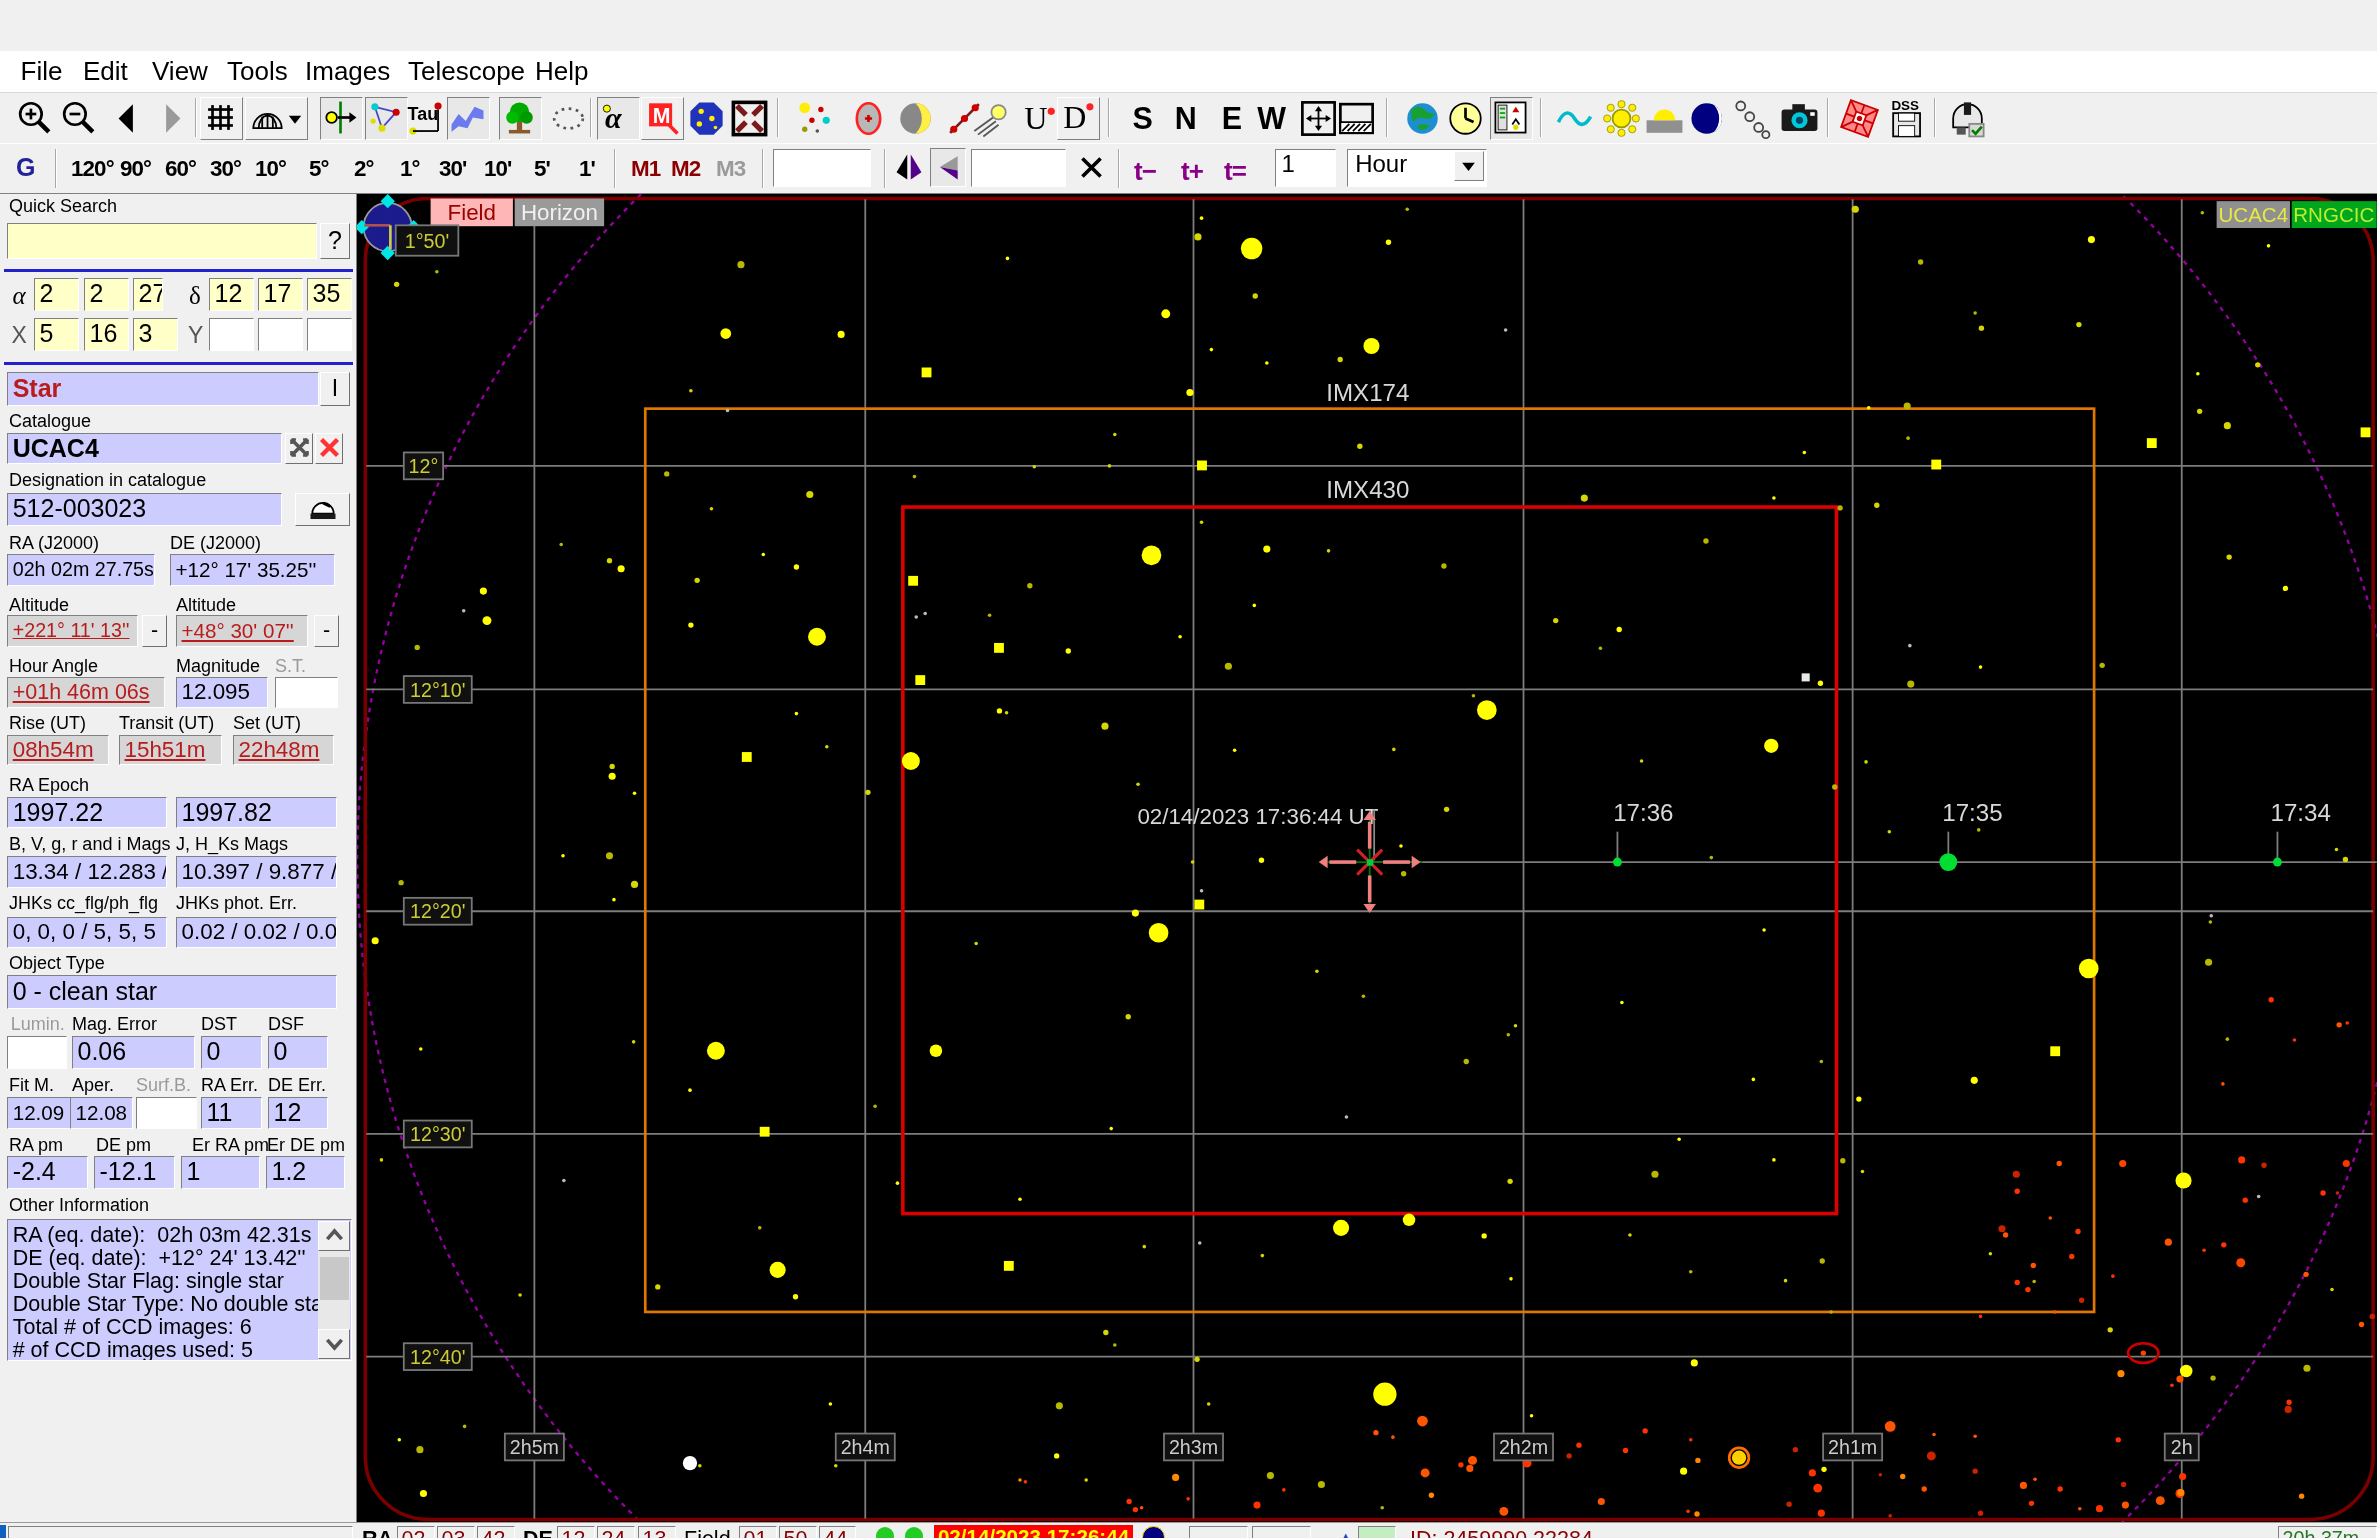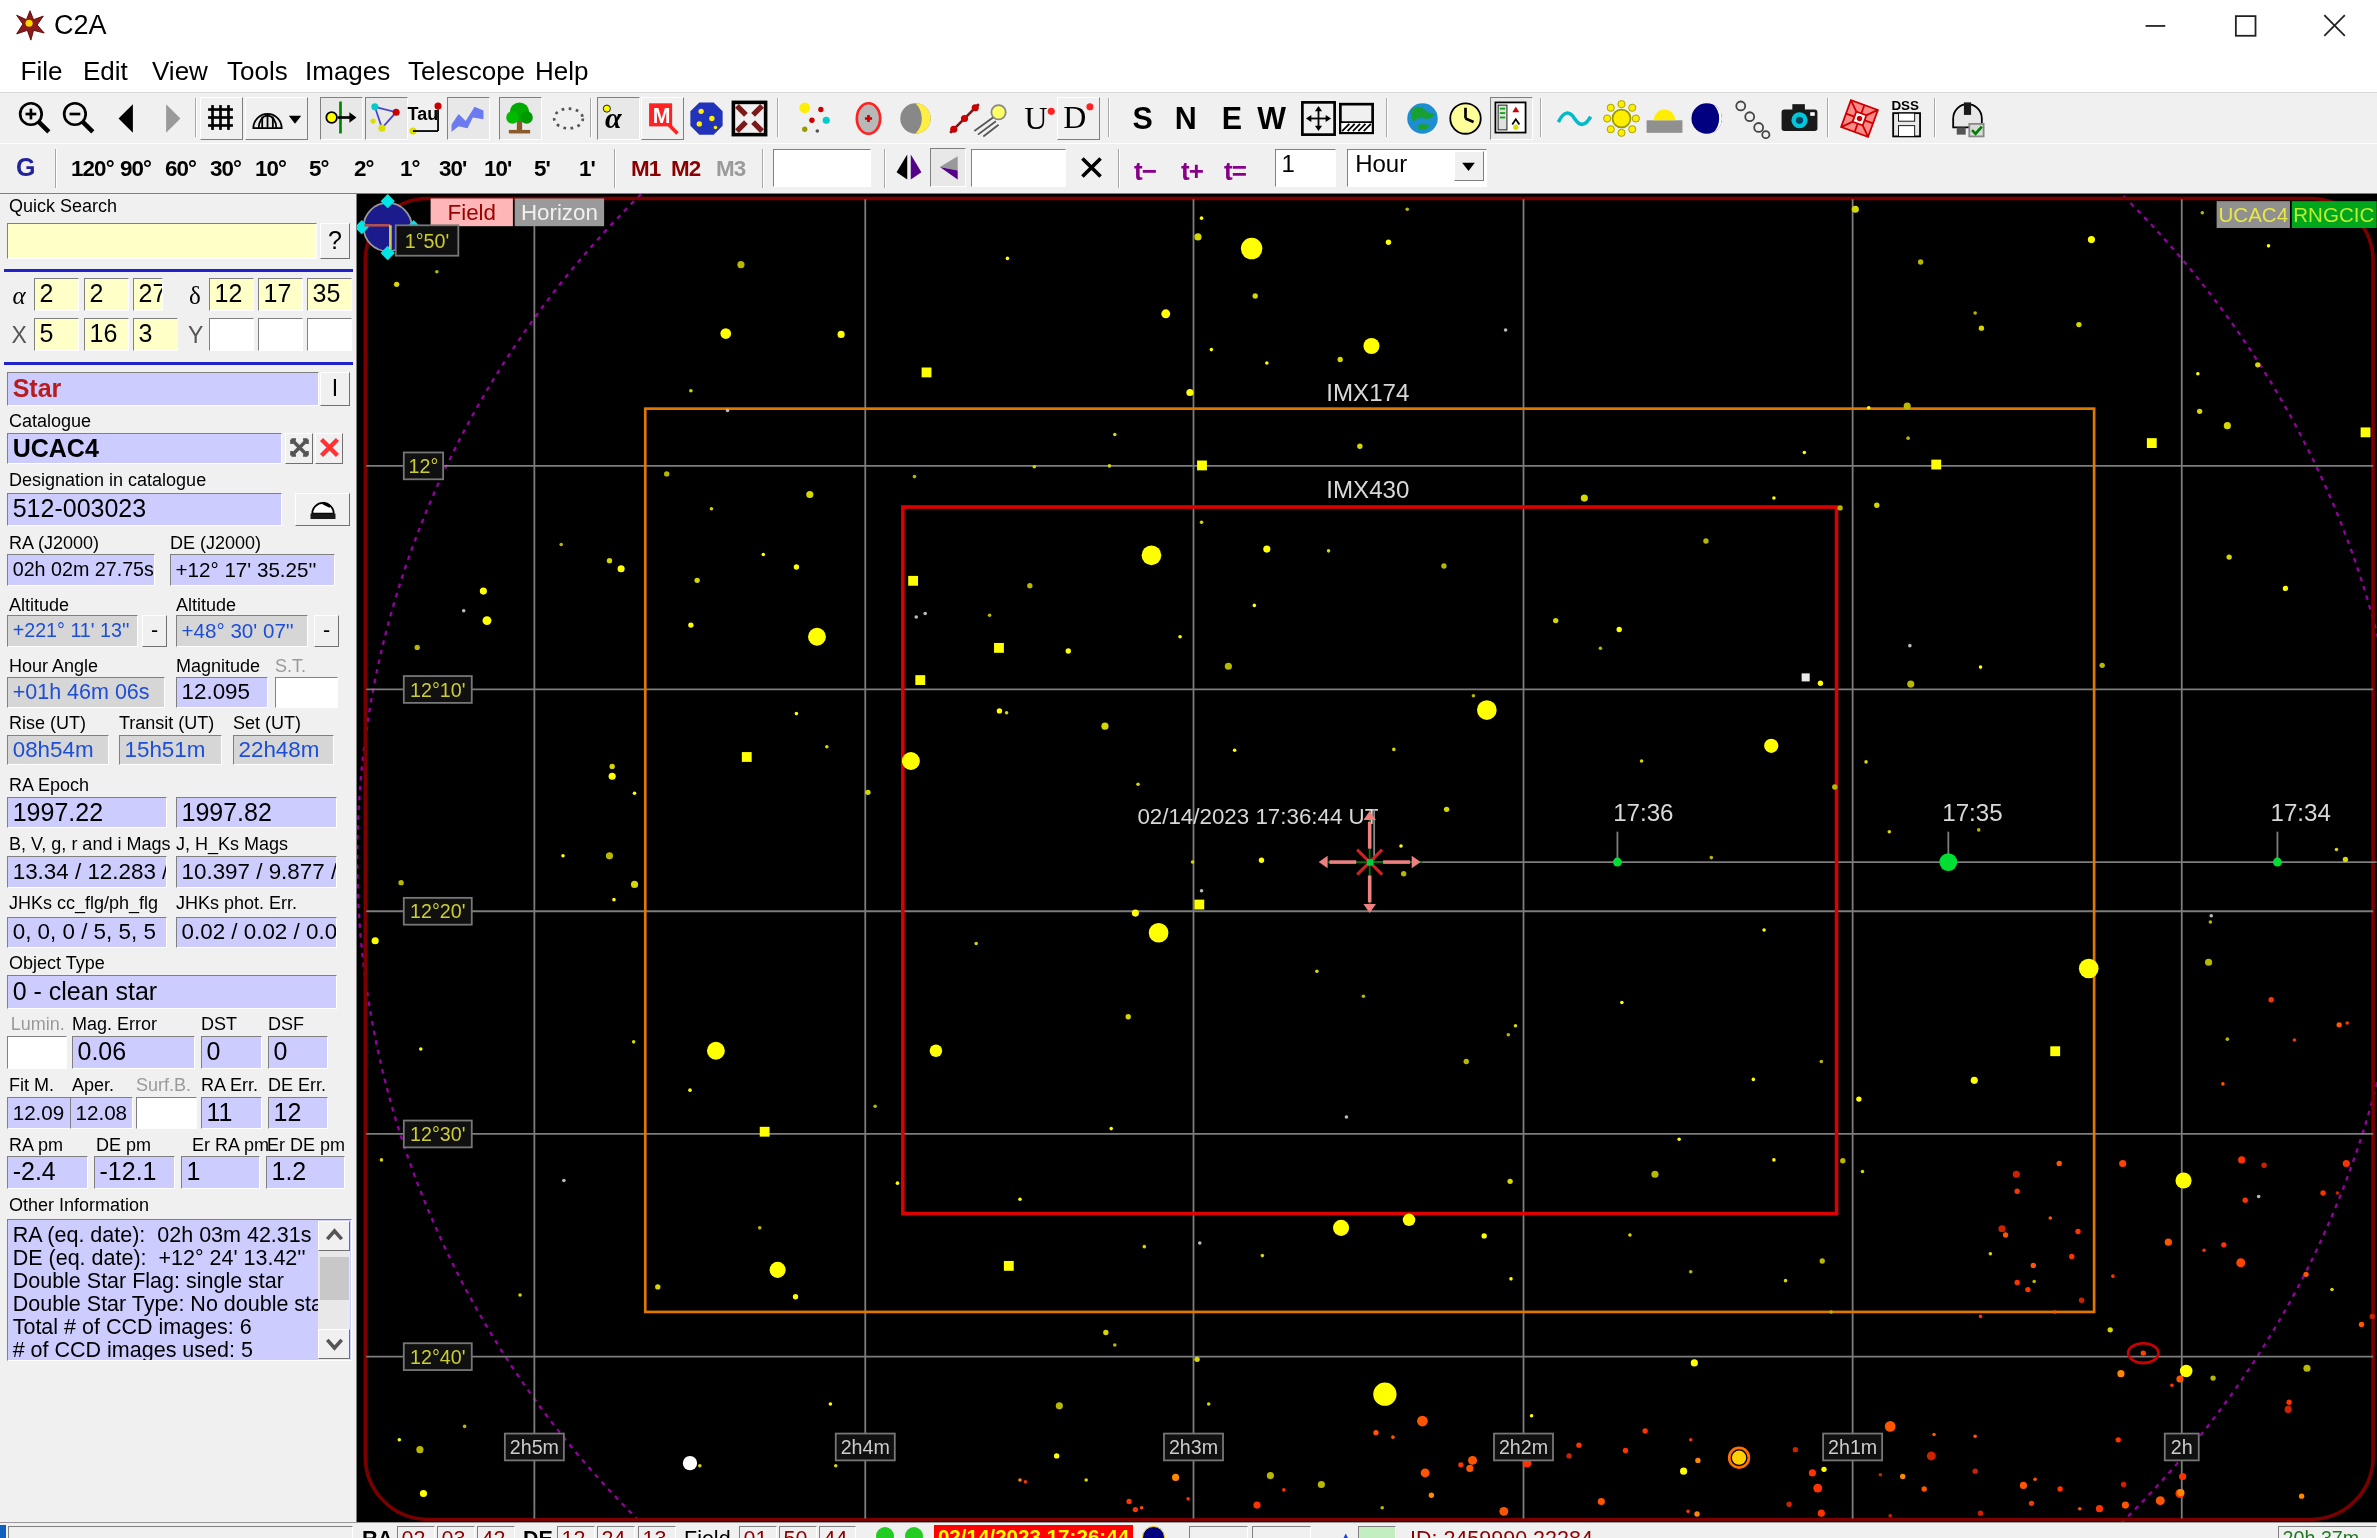--- a/index.html
+++ b/index.html
@@ -20,48 +20,35 @@
 .zl { position:absolute; top:11.6px; font-size:22.4px; font-weight:bold; color:#000; letter-spacing:-0.9px; }
 .raised { border:1.8px solid; border-color:#ffffff #808080 #808080 #ffffff; background:#f0f0f0; }
 .pressed { border:1.8px solid; border-color:#808080 #ffffff #ffffff #808080; background:#e8e8e8; }
 
 #panel { position:absolute; left:0; top:193px; width:358px; height:1329px; background:#f0f0f0; border-top:1.8px solid #808080; }
 .lbl { position:absolute; font-size:18px; color:#000; white-space:nowrap; }
 .lbl.gray { color:#9a9a9a; }
 .fld { position:absolute; border:1.8px solid; border-color:#808080 #ffffff #ffffff #808080;
   background:#ccccff; font-size:25px; color:#000; padding-left:4.5px; white-space:nowrap; overflow:hidden; }
 .fld.yel { background:#ffffc8; }
-.fld.gry { background:#d6d6d6; color:#1d4ed8; }
+.fld.gry { background:#d6d6d6; color:#b91c1c;text-decoration:underline; }
 .fld.wht { background:#ffffff; }
 .btn3 { position:absolute; border:1.8px solid; border-color:#ffffff #707070 #707070 #ffffff;
   background:#f0f0f0; font-size:21.5px; color:#000; text-align:center; }
 .bluesep { position:absolute; left:3.6px; width:349px; height:2.7px; background:#2222cc; }
 
 #chart { position:absolute; left:356px; top:193px; width:2021px; height:1329px; background:#000; border-top:1.8px solid #808080; border-left:1.8px solid #808080; }
 
 #status { position:absolute; left:0; top:1522px; width:2377px; height:16px; background:#f0f0f0; border-top:0.9px solid #9a9a9a; overflow:hidden; }
 .sbox { position:absolute; top:2.7px; height:23px; border:1.8px solid; border-color:#808080 #ffffff #ffffff #808080; background:#f0f0f0; font-size:21.5px; color:#8b0000; padding:0 3.6px; }
 .slbl { position:absolute; top:3.6px; font-size:21.5px; font-weight:bold; color:#000; }
 </style>
 </head>
 <body>
 <div id="win">
-  <div id="titlebar">
-    <svg width="32" height="32" style="position:absolute;left:14.3px;top:9px" viewBox="0 0 36 36">
-      <path d="M18 2 L22 12 L33 8 L26 18 L34 27 L22 24 L19 35 L15 24 L3 28 L10 17 L3 7 L14 12 Z" fill="#8b1a1a" stroke="#5a0000" stroke-width="1"></path>
-      <circle cx="17" cy="16" r="4" fill="#ffd700"></circle>
-    </svg>
-    <div id="titletext">C2A</div>
-    <svg width="268" height="51" style="position:absolute;left:2109px;top:0" viewBox="0 0 300 57">
-      <line x1="41" y1="29" x2="63" y2="29" stroke="#222" stroke-width="2"></line>
-      <rect x="142" y="18" width="22" height="22" fill="none" stroke="#222" stroke-width="2"></rect>
-      <line x1="241" y1="17" x2="264" y2="40" stroke="#222" stroke-width="2"></line>
-      <line x1="264" y1="17" x2="241" y2="40" stroke="#222" stroke-width="2"></line>
-    </svg>
-  </div>
   <div id="menubar">
     <span class="mi" style="left:20.6px">File</span>
     <span class="mi" style="left:83px">Edit</span>
     <span class="mi" style="left:152px">View</span>
     <span class="mi" style="left:227px">Tools</span>
     <span class="mi" style="left:305px">Images</span>
     <span class="mi" style="left:408px">Telescope</span>
     <span class="mi" style="left:535px">Help</span>
   </div>
   <div id="tb1">

